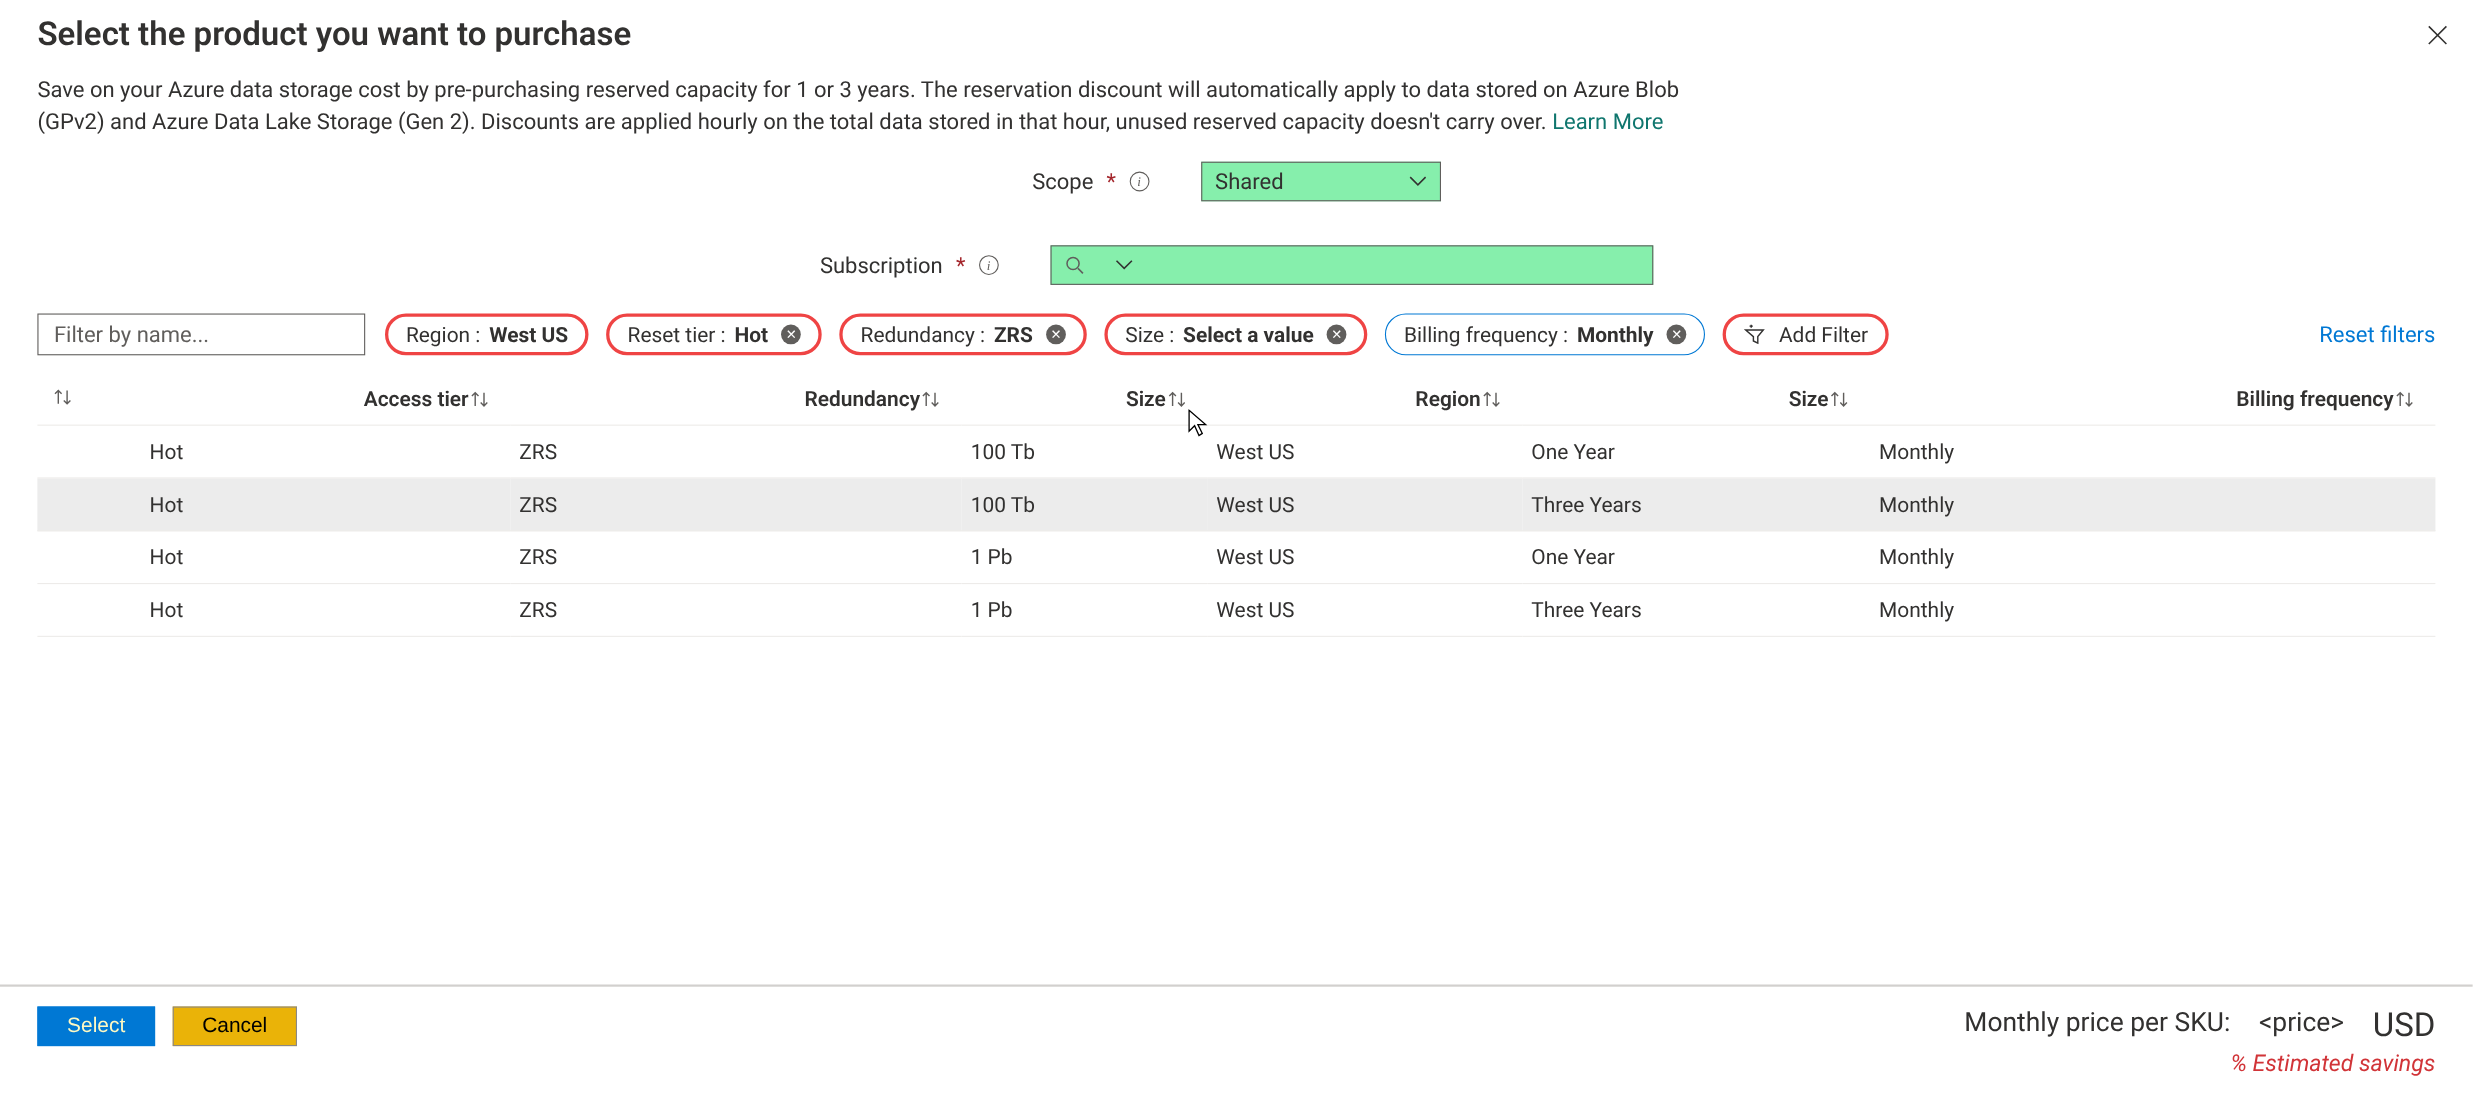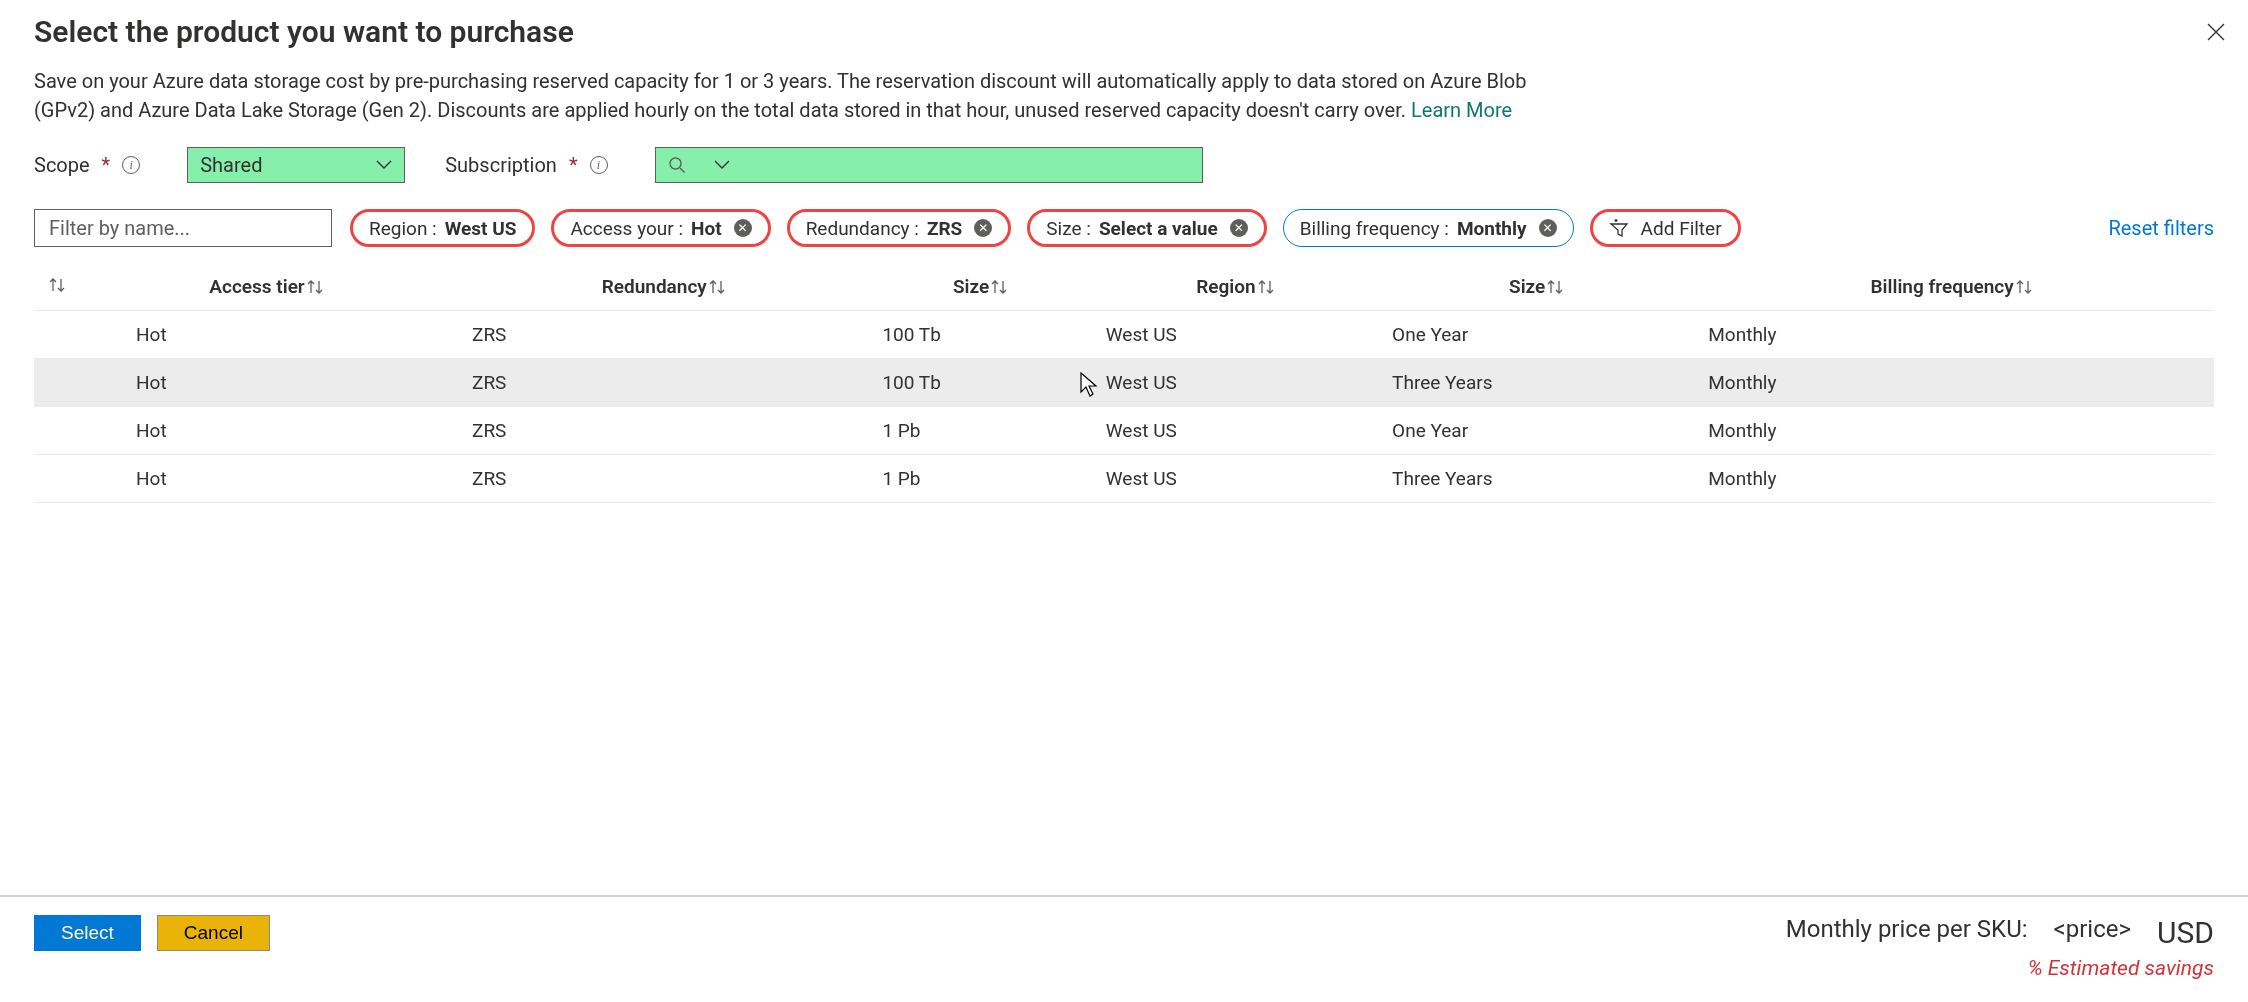--- a/index.html
+++ b/index.html
@@ -39,20 +39,21 @@
     line-height: 1.45;
     margin: 0 0 22px 0;
     max-width: 1520px;
   }
   .descr a { color: #0f766e; text-decoration: none; }
   .form-row {
     display: flex;
     align-items: center;
     gap: 40px;
     margin-bottom: 26px;
+    flex-direction: column;
   }
   .field-group {
     display: flex;
     align-items: center;
     gap: 10px;
   }
   .field-label { font-size: 20px; color: #323130; }
   .req { color: #a4262c; margin: 0 2px; }
   .info-icon {
     display: inline-flex;
@@ -165,21 +166,21 @@
     text-align: center !important;
   }
   .sort-ico {
     display: inline-flex;
     color: #605e5c;
     cursor: pointer;
   }
   .th-inner {
     display: flex;
     align-items: center;
-    justify-content: center;
+    justify-content: flex-end;
     padding-right: 10px;
   }
   .tbl tbody td {
     padding: 12px 8px;
     border-bottom: 1px solid #edebe9;
   }
   .tbl tbody tr.sel { background: #ececec; }
   .tbl tbody tr { cursor: pointer; }
   .tbl tbody td.first { padding-left: 56px; }
   
@@ -281,21 +282,21 @@
       <div class="filter-name">
         <span>Filter by name...</span>
       </div>
 
       <div class="pill-wrap">
         <div class="pill">
           <span class="lab">Region : </span>
           <span class="val">West US</span>
         </div>
         <div class="pill">
-          <span class="lab">Access your : </span>
+          <span class="lab">Reset tier : </span>
           <span class="val">Hot</span>
           <span class="clear">✕</span>
         </div>
         <div class="pill">
           <span class="lab">Redundancy : </span>
           <span class="val">ZRS</span>
           <span class="clear">✕</span>
         </div>
         <div class="pill">
           <span class="lab">Size : </span>

